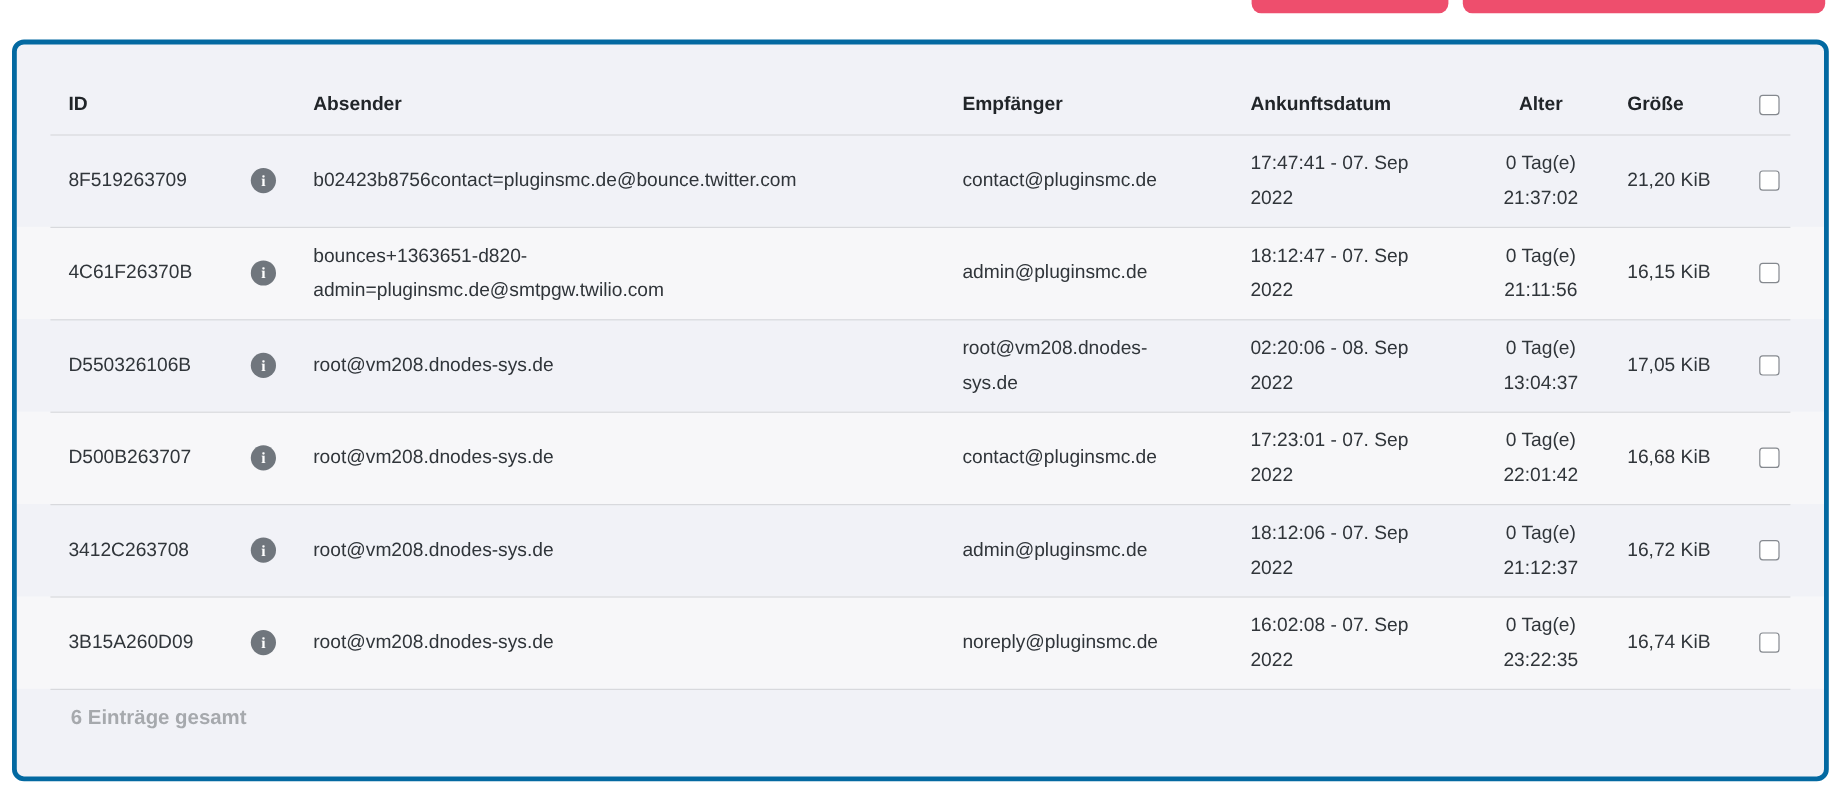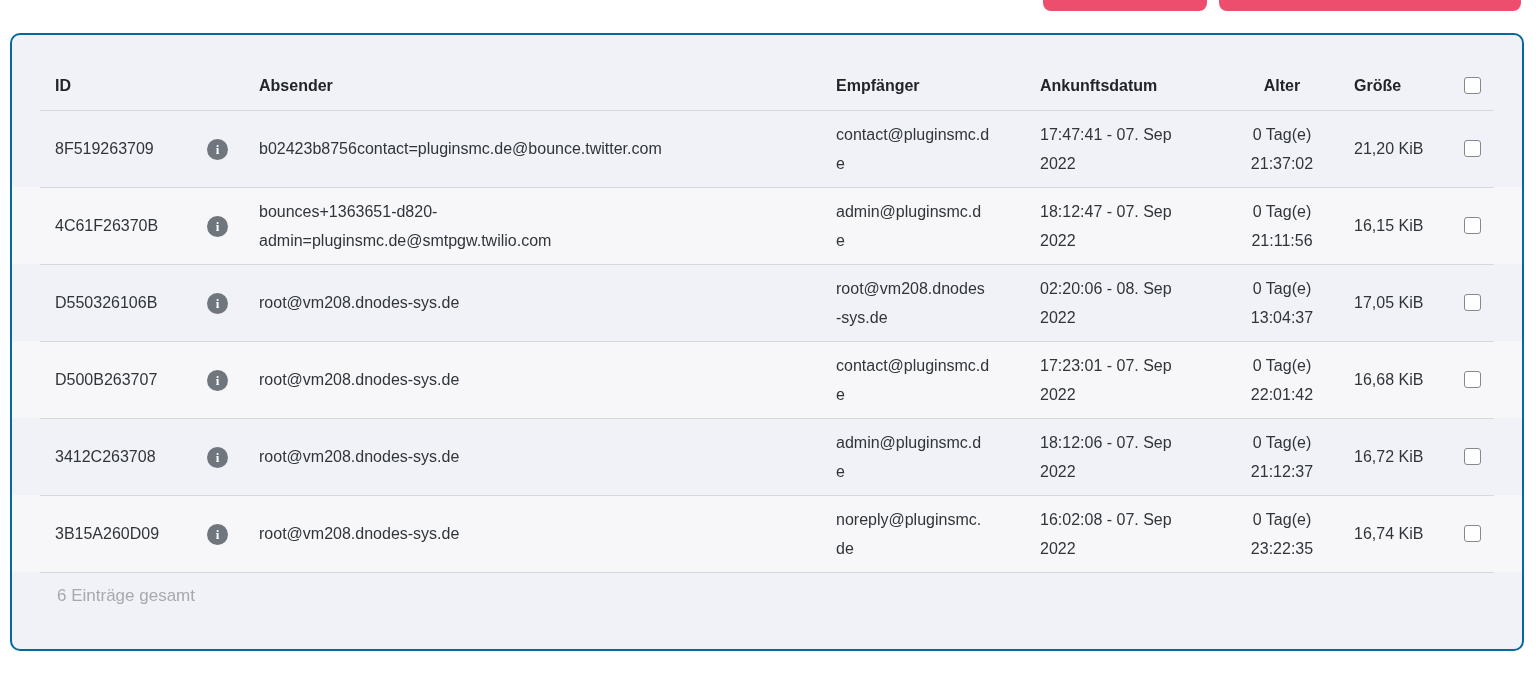--- a/index.html
+++ b/index.html
@@ -24,21 +24,21 @@
   }
   .toolbar-btn.left  { left: 1043px; width: 164px; }
   .toolbar-btn.right { left: 1219px; width: 302px; }
 
   
   .card {
     position: absolute;
     left: 10px; top: 33px;
     width: 1514px; height: 618px;
     background: #f1f2f7;
-    border: 2px solid #0369a1;
+    border: 4px solid #0369a1;
     border-radius: 10px;
     overflow: hidden;
   }
 
   .grid-row {
     display: grid;
     grid-template-columns: 195px 52px 541px 240px 190px 124px 110px 1fr;
     align-items: center;
   }
 
@@ -66,21 +66,21 @@
   .tbody .row:nth-child(odd)  { background: #f1f2f7; }
   .tbody .row:nth-child(even) { background: #f7f7f9; }
 
   .td {
     font-size: 16px;
     line-height: 29px;
     overflow-wrap: break-word;
   }
   .col-id        { padding-left: 43px; }
   .col-sender    { padding-right: 71px; }
-  .col-recipient { padding-right: 50px; margin-left: 36px; }
+  .col-recipient { padding-right: 50px; }
   .col-arrival   { padding-right: 30px; }
   .col-age       { padding-right: 20px; text-align: center; }
   .col-size      { }
 
   .info-badge {
     display: inline-flex;
     align-items: center;
     justify-content: center;
     width: 21px; height: 21px;
     border-radius: 50%;
@@ -103,20 +103,21 @@
     border-radius: 3px;
     background: #ffffff;
     cursor: pointer;
     display: block;
   }
 
   .tfoot {
     position: relative;
     height: 81px;
     padding: 14px 0 0 45px;
+    font-weight: bold;
   }
   .tfoot .total {
     font-size: 17px;
     color: #a6a9ad;
   }
 </style>
 </head>
 <body>
 
 <div class="page">

